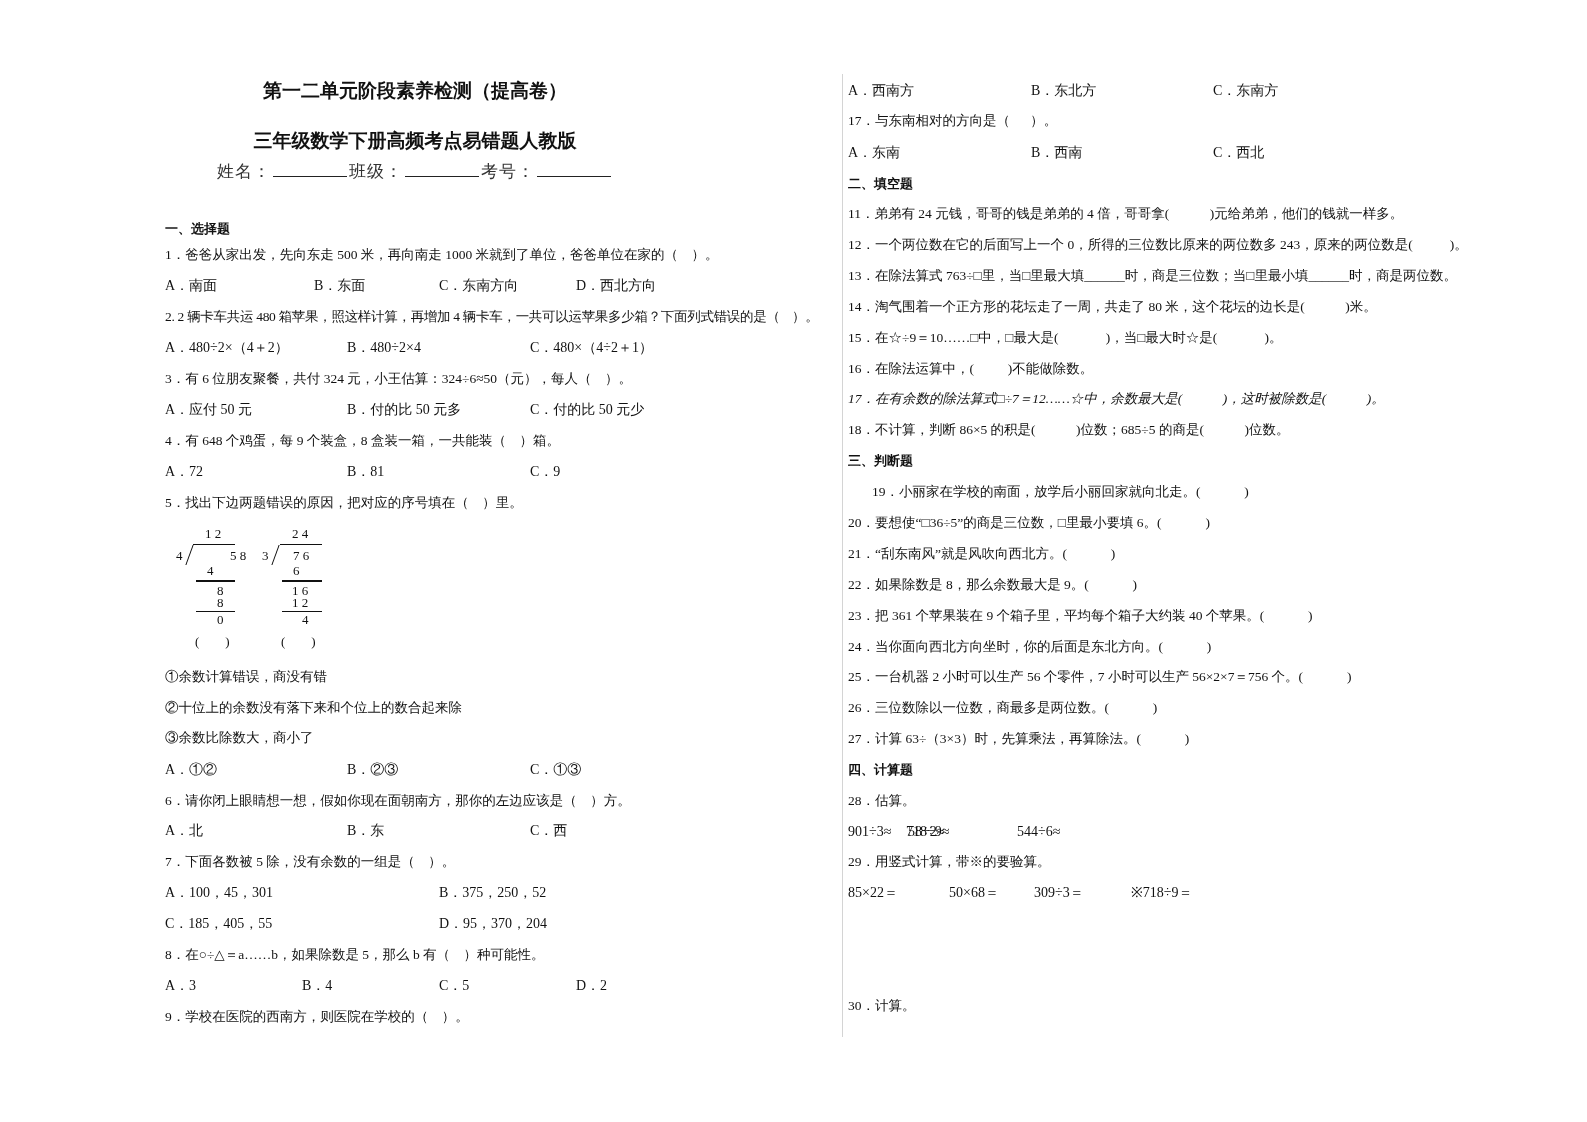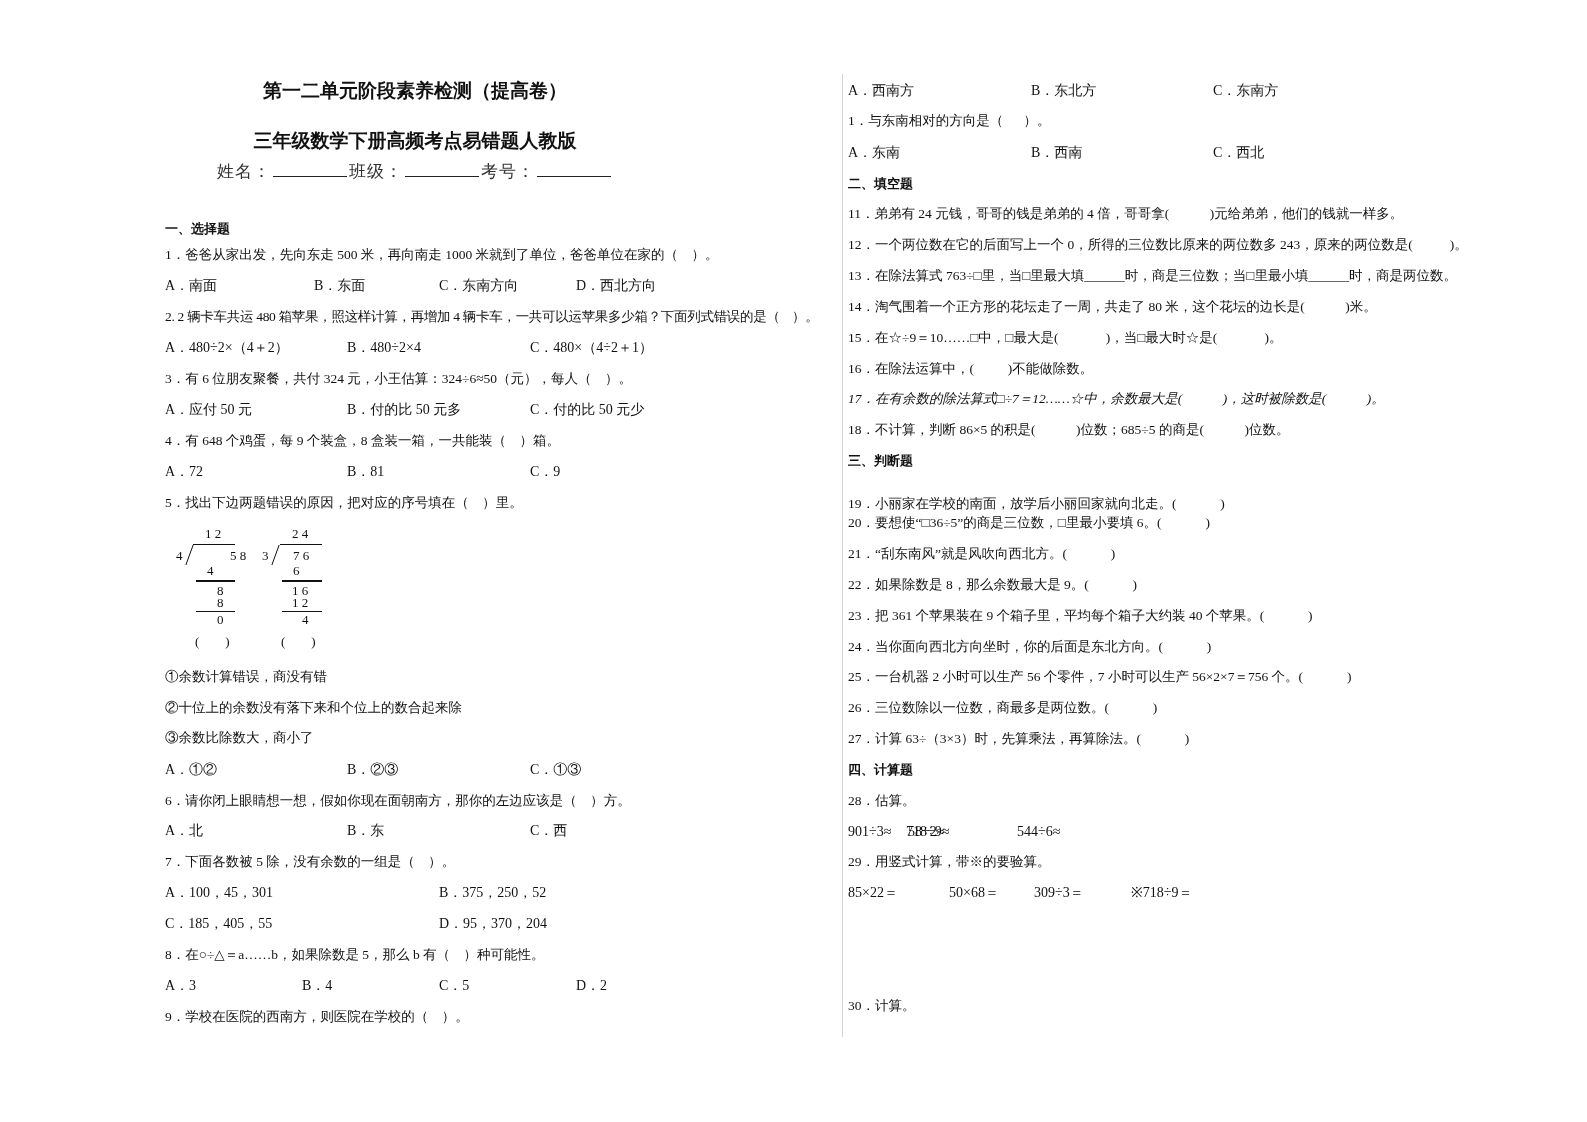--- a/index.html
+++ b/index.html
@@ -111,37 +111,37 @@
 <div class="opt" style="left:302px;top:977px;">B．4</div>
 <div class="opt" style="left:439px;top:977px;">C．5</div>
 <div class="opt" style="left:576px;top:977px;">D．2</div>
 
 <div class="line" style="left:165px;top:1008px;">9．学校在医院的西南方，则医院在学校的（    ）。</div>
 
 <div class="opt" style="left:848px;top:82px;">A．西南方</div>
 <div class="opt" style="left:1031px;top:82px;">B．东北方</div>
 <div class="opt" style="left:1213px;top:82px;">C．东南方</div>
 
-<div class="line" style="left:848px;top:112px;">1．与东南相对的方向是（      ）。</div>
+<div class="line" style="left:848px;top:112px;">17．与东南相对的方向是（      ）。</div>
 <div class="opt" style="left:848px;top:144px;">A．东南</div>
 <div class="opt" style="left:1031px;top:144px;">B．西南</div>
 <div class="opt" style="left:1213px;top:144px;">C．西北</div>
 
 <div class="line sec" style="left:848px;top:175px;">二、填空题</div>
 <div class="line" style="left:848px;top:205px;">11．弟弟有 24 元钱，哥哥的钱是弟弟的 4 倍，哥哥拿(            )元给弟弟，他们的钱就一样多。</div>
 <div class="line" style="left:848px;top:236px;">12．一个两位数在它的后面写上一个 0，所得的三位数比原来的两位数多 243，原来的两位数是(           )。</div>
 <div class="line" style="left:848px;top:267px;">13．在除法算式 763÷□里，当□里最大填______时，商是三位数；当□里最小填______时，商是两位数。</div>
 <div class="line" style="left:848px;top:298px;">14．淘气围着一个正方形的花坛走了一周，共走了 80 米，这个花坛的边长是(            )米。</div>
 <div class="line" style="left:848px;top:329px;">15．在☆÷9＝10……□中，□最大是(              )，当□最大时☆是(              )。</div>
 <div class="line" style="left:848px;top:360px;">16．在除法运算中，(          )不能做除数。</div>
 <div class="line" style="left:848px;top:390px;font-style:italic;">17．在有余数的除法算式□÷7＝12……☆中，余数最大是(            )，这时被除数是(            )。</div>
 <div class="line" style="left:848px;top:421px;">18．不计算，判断 86×5 的积是(            )位数；685÷5 的商是(            )位数。</div>
 
 <div class="line sec" style="left:848px;top:452px;">三、判断题</div>
-<div class="line" style="left:848px;top:483px;margin-top:12px;">19．小丽家在学校的南面，放学后小丽回家就向北走。(             )</div>
+<div class="line" style="left:872px;top:483px;">19．小丽家在学校的南面，放学后小丽回家就向北走。(             )</div>
 <div class="line" style="left:848px;top:514px;">20．要想使“□36÷5”的商是三位数，□里最小要填 6。(             )</div>
 <div class="line" style="left:848px;top:545px;">21．“刮东南风”就是风吹向西北方。(             )</div>
 <div class="line" style="left:848px;top:576px;">22．如果除数是 8，那么余数最大是 9。(             )</div>
 <div class="line" style="left:848px;top:607px;">23．把 361 个苹果装在 9 个箱子里，平均每个箱子大约装 40 个苹果。(             )</div>
 <div class="line" style="left:848px;top:638px;">24．当你面向西北方向坐时，你的后面是东北方向。(             )</div>
 <div class="line" style="left:848px;top:668px;">25．一台机器 2 小时可以生产 56 个零件，7 小时可以生产 56×2×7＝756 个。(             )</div>
 <div class="line" style="left:848px;top:699px;">26．三位数除以一位数，商最多是两位数。(             )</div>
 <div class="line" style="left:848px;top:730px;">27．计算 63÷（3×3）时，先算乘法，再算除法。(             )</div>
 
 <div class="line sec" style="left:848px;top:761px;">四、计算题</div>

